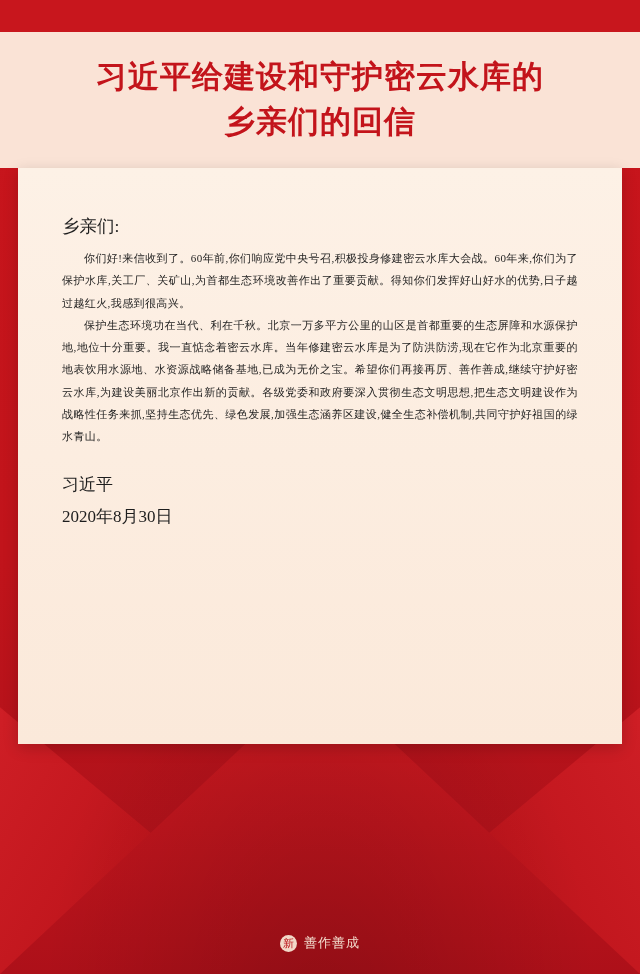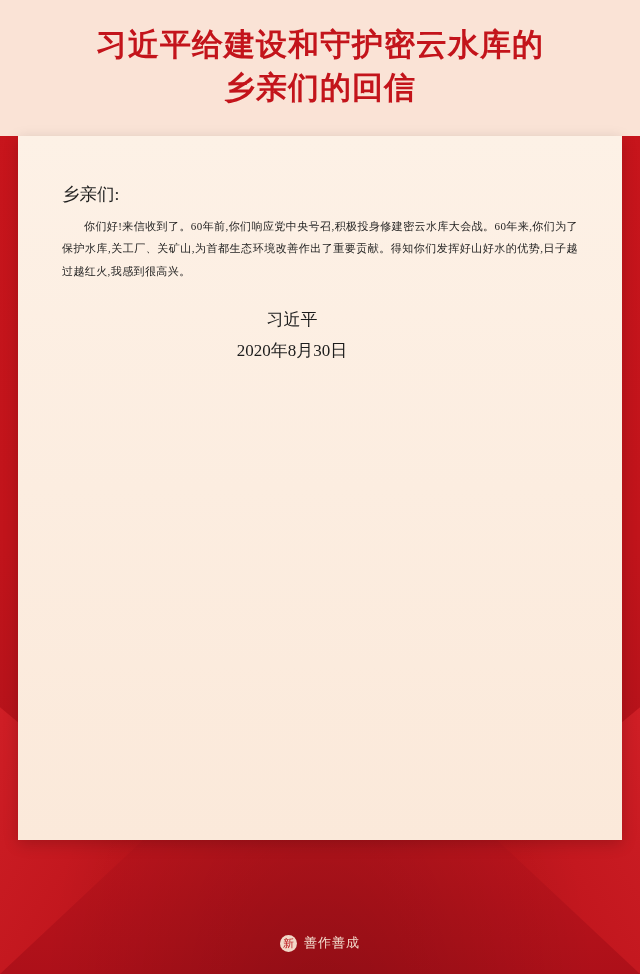--- a/index.html
+++ b/index.html
@@ -14,20 +14,21 @@
     overflow: hidden;
     position: relative;
   }
 
   
   .poster {
     position: absolute;
     inset: 0;
     background: linear-gradient(180deg, #c9151c 0%, #c1141b 55%, #a8111a 100%);
     overflow: hidden;
+    margin-top: 32px;
   }
 
   
   .env-left {
     position: absolute;
     left: 0;
     bottom: 0;
     width: 320px;
     height: 460px;
     background: linear-gradient(120deg, #d8242b 0%, #bb1219 70%);
@@ -77,29 +78,29 @@
   }
   .title-band .title-text {
     color: #c3141b;
     font-size: 31px;
     font-weight: bold;
     line-height: 1.45;
     text-align: center;
     letter-spacing: 1px;
     font-family: "Liberation Sans", "DejaVu Sans", sans-serif;
   }
-  .title-text .l2 { display: block; font-family: Liberation Mono, monospace; }
+  .title-text .l2 { display: block; }
 
   
   .letter {
     position: absolute;
     top: 136px;
     left: 18px;
     right: 18px;
-    height: 704px;
+    height: 576px;
     background: linear-gradient(180deg, #fdf1e6 0%, #fbe9da 100%);
     box-shadow: 0 4px 14px rgba(0,0,0,0.18);
     padding: 42px 44px 18px 44px;
     box-sizing: border-box;
     color: #1d1d1d;
   }
   .salutation {
     font-size: 17.5px;
     line-height: 1.9;
     margin-bottom: 4px;
@@ -107,21 +108,21 @@
   .body-p {
     font-size: 11px;
     line-height: 2.02;
     text-indent: 2em;
     text-align: justify;
     margin: 0;
     letter-spacing: 0.4px;
   }
   .sign-block {
     margin-top: 22px;
-    text-align: center;
+    text-align: left;
     padding-right: 56px;
     font-size: 17px;
     line-height: 1.85;
   }
   .sign-name { display: block; }
   .sign-date { display: block; }
 
   
   .footer {
     position: absolute;
@@ -164,20 +165,21 @@
   <div class="title-band">
     <div class="title-text">
       <span class="l1">习近平给建设和守护密云水库的</span>
       <span class="l2">乡亲们的回信</span>
     </div>
   </div>
 
   <div class="letter">
     <div class="salutation">乡亲们:</div>
     <p class="body-p">你们好!来信收到了。60年前,你们响应党中央号召,积极投身修建密云水库大会战。60年来,你们为了保护水库,关工厂、关矿山,为首都生态环境改善作出了重要贡献。得知你们发挥好山好水的优势,日子越过越红火,我感到很高兴。</p>
+    <p class="body-p">保护生态环境功在当代、利在千秋。北京一万多平方公里的山区是首都重要的生态屏障和水源保护地,地位十分重要。我一直惦念着密云水库。当年修建密云水库是为了防洪防涝,现在它作为北京重要的地表饮用水源地、水资源战略储备基地,已成为无价之宝。希望你们再接再厉、善作善成,继续守护好密云水库,为建设美丽北京作出新的贡献。各级党委和政府要深入贯彻生态文明思想,把生态文明建设作为战略性任务来抓,坚持生态优先、绿色发展,加强生态涵养区建设,健全生态补偿机制,共同守护好祖国的绿水青山。</p>
     <div class="sign-block">
       <span class="sign-name">习近平</span>
       <span class="sign-date">2020年8月30日</span>
     </div>
   </div>
 
   <div class="footer">
     <span class="badge">新</span>
     <span class="footer-text">善作善成</span>
   </div>

